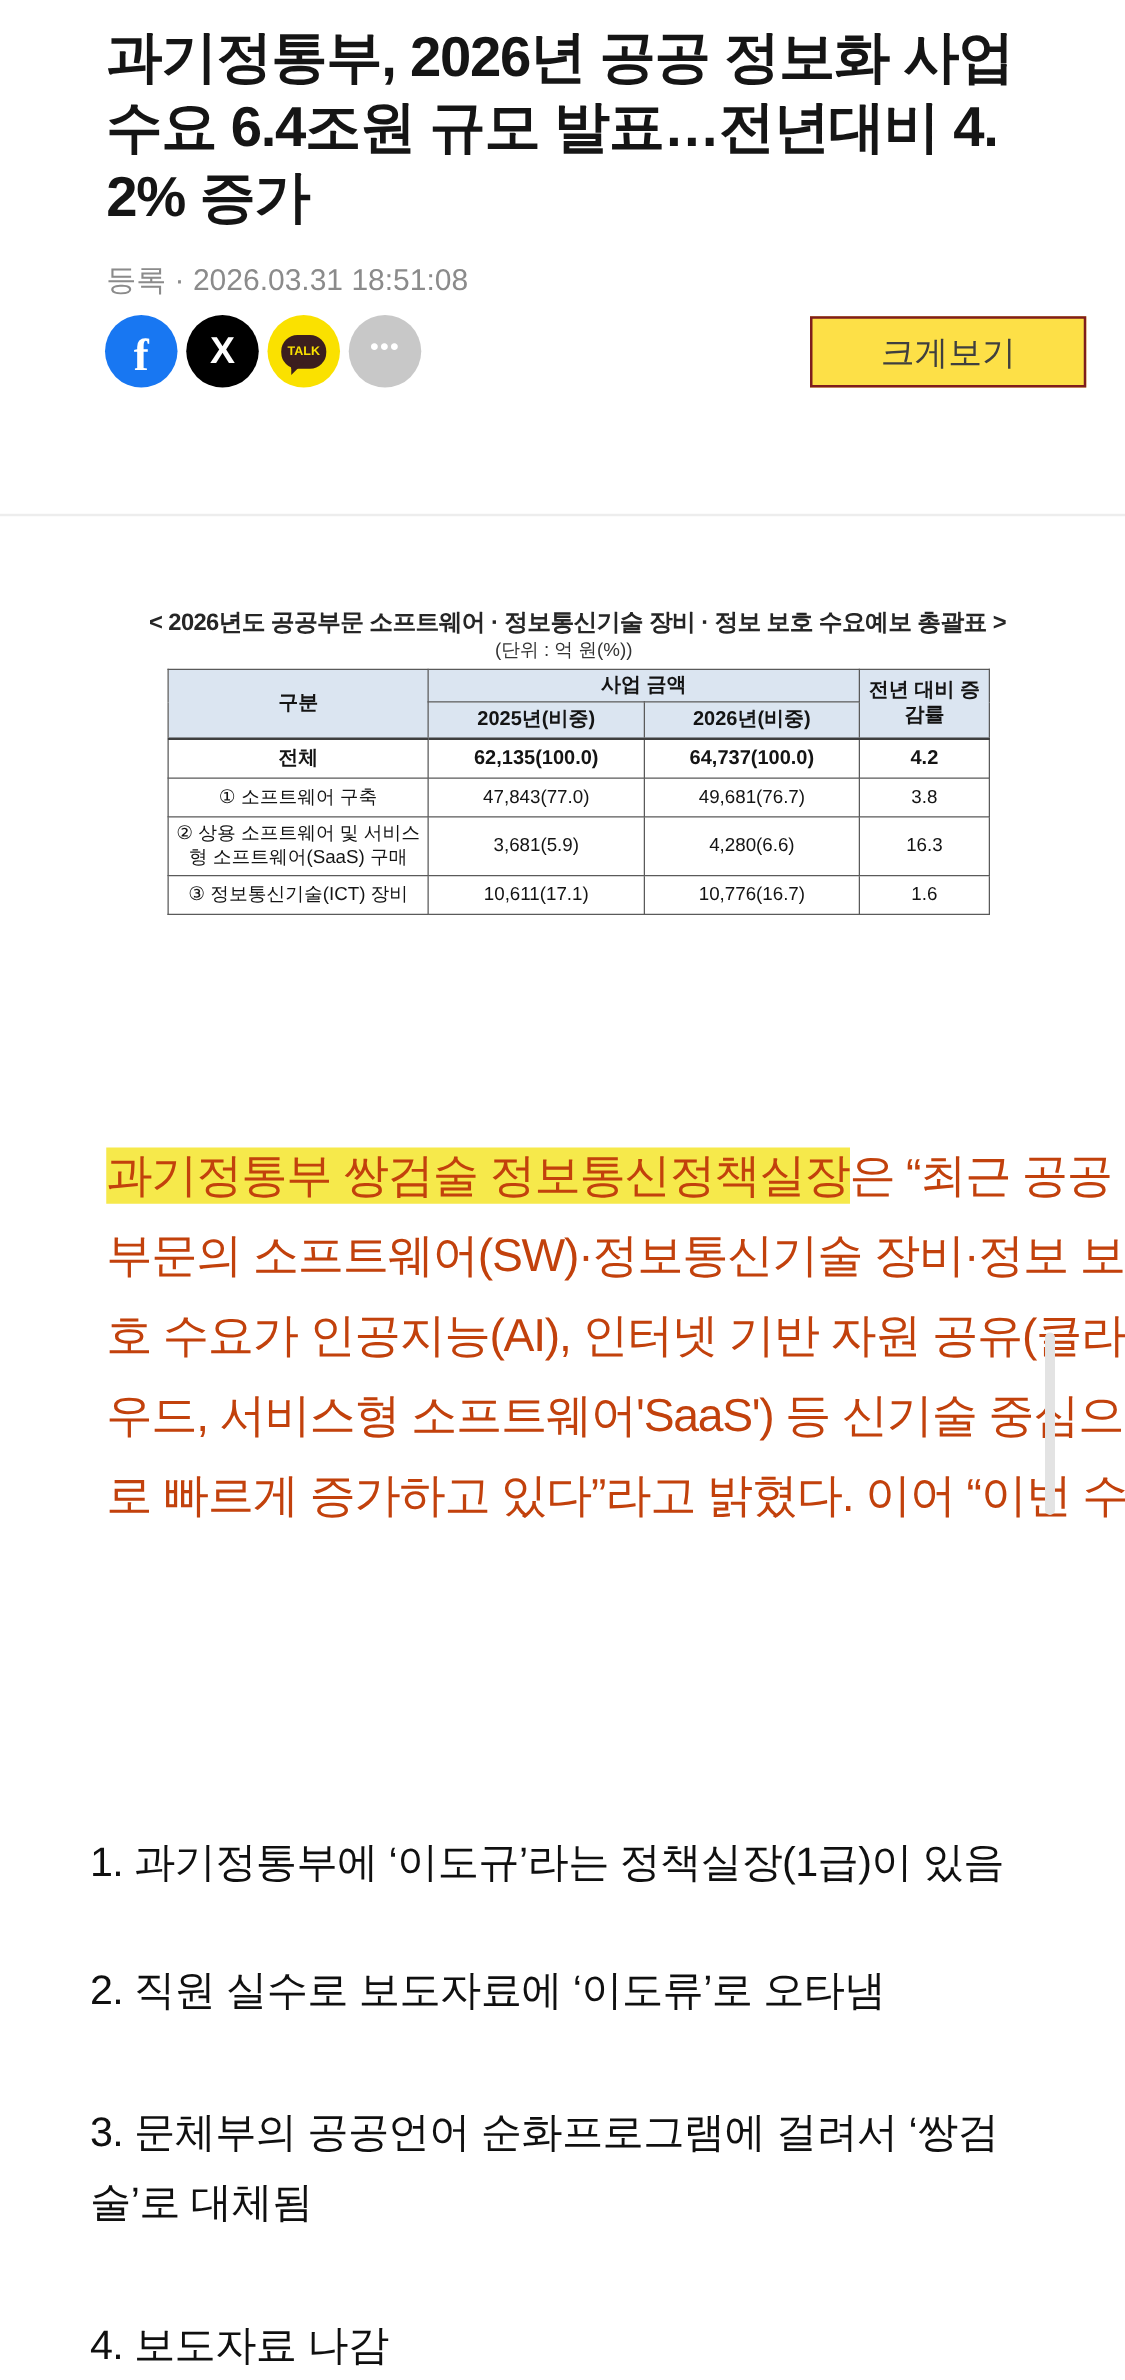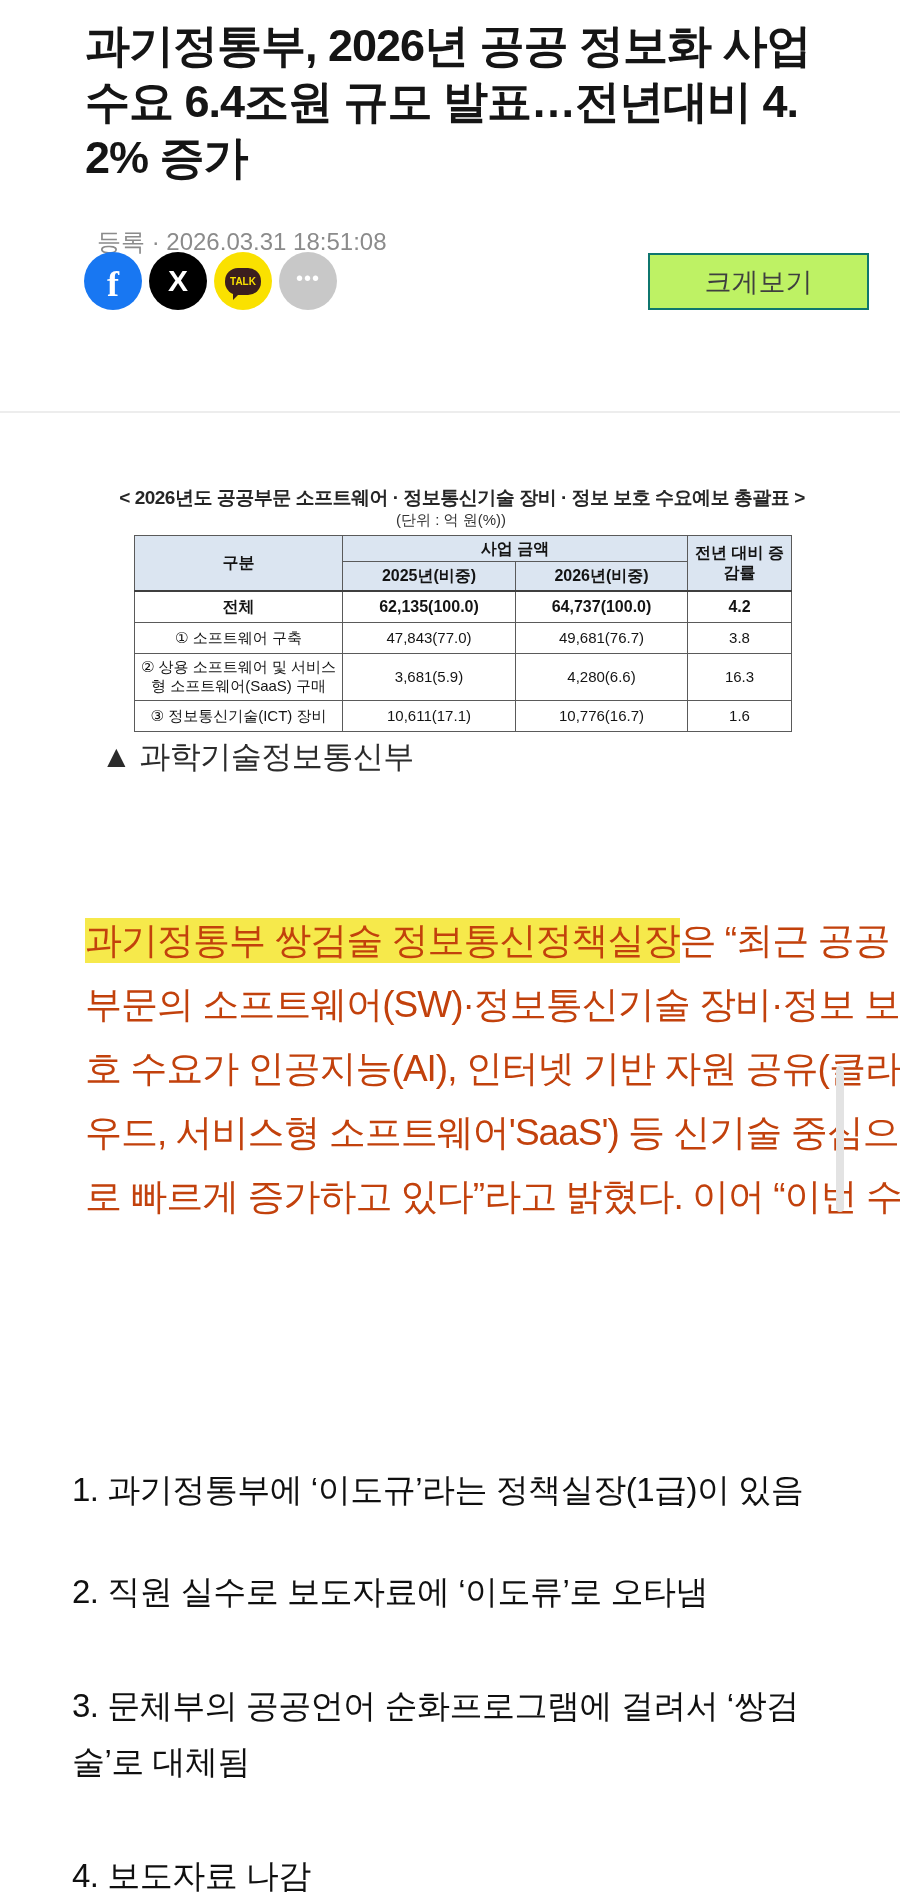--- a/index.html
+++ b/index.html
@@ -4,37 +4,37 @@
 <style>
   * { margin:0; padding:0; box-sizing:border-box; }
   html,body { background:#ffffff; }
   body { font-family:"Liberation Sans","DejaVu Sans",sans-serif; color:#111; }
   .page { position:relative; width:900px; height:1904px; background:#fff; overflow:hidden; margin:0 auto; }
 
   .headline { position:absolute; top:18px; left:85px; width:745px;
     font-size:45px; font-weight:700; line-height:56px; color:#151515;
     word-break:break-all; letter-spacing:-1px; }
 
-  .date-line { position:absolute; top:226px; left:85px; font-size:24px; color:#8b8b8b; letter-spacing:0;margin-left:12px; }
+  .date-line { position:absolute; top:208px; left:85px; font-size:24px; color:#8b8b8b; letter-spacing:0; }
 
   .share-row { position:absolute; top:252px; left:84px; display:flex; gap:7px; }
   .share-btn { width:58px; height:58px; border-radius:50%; display:flex; align-items:center; justify-content:center; border:none; cursor:pointer; padding:0; }
   .share-fb { background:#1877f2; }
   .share-fb .glyph { color:#fff; font-size:36px; font-weight:700; transform:translateY(3px); font-family:"Liberation Serif",serif; }
   .share-x { background:#000; }
   .share-x .glyph { color:#fff; font-size:30px; font-weight:700; }
   .share-kakao { background:#fae100; }
   .kakao-bubble { width:36px; height:27px; background:#3b1e1e; border-radius:13px; display:flex; align-items:center; justify-content:center; position:relative; }
   .kakao-bubble:after { content:""; position:absolute; bottom:-5px; left:8px; border:5px solid transparent; border-top-color:#3b1e1e; border-left-color:#3b1e1e; }
   .kakao-bubble span { color:#fae100; font-size:10px; font-weight:700; letter-spacing:0; }
   .share-more { background:#c8c8c8; }
   .share-more .glyph { color:#fff; font-size:20px; letter-spacing:1px; transform:translateY(-3px); }
 
   .zoom-btn { position:absolute; top:253px; left:648px; width:221px; height:57px;
-    background:#bef264; border:2px solid #0f766e; font-size:27px; color:#3f3f3f;
+    background:#fde047; border:2px solid #7f1d1d; font-size:27px; color:#3f3f3f;
     display:flex; align-items:center; justify-content:center; cursor:pointer;
     font-family:inherit; letter-spacing:0; }
 
   .divider { position:absolute; top:411px; left:0; width:900px; height:2px; background:#ededed; }
 
   .fig-title { position:absolute; top:485px; left:105px; width:690px; text-align:center;
     font-size:19px; font-weight:700; color:#262626; letter-spacing:-0.5px;margin-left:12px; }
   .fig-unit { position:absolute; top:511px; left:110px; width:682px; text-align:center;
     font-size:15px; color:#333; }
 
@@ -141,21 +141,20 @@
       </tr>
       <tr class="r3">
         <td>③ 정보통신기술(ICT) 장비</td>
         <td>10,611(17.1)</td>
         <td>10,776(16.7)</td>
         <td>1.6</td>
       </tr>
     </tbody>
   </table>
 
-  <div class="fig-caption">▲ 과학기술정보통신부</div>
 
   <div class="body-text">
     <div class="bline"><span class="hl">과기정통부 쌍검술 정보통신정책실장</span><span>은 “최근 공공</span></div>
     <div class="bline">부문의 소프트웨어(SW)·정보통신기술 장비·정보 보</div>
     <div class="bline">호 수요가 인공지능(AI), 인터넷 기반 자원 공유(클라</div>
     <div class="bline">우드, 서비스형 소프트웨어'SaaS') 등 신기술 중심으</div>
     <div class="bline">로 빠르게 증가하고 있다”라고 밝혔다. 이어 “이번 수</div>
   </div>
 
   <div class="scrollbar"></div>

